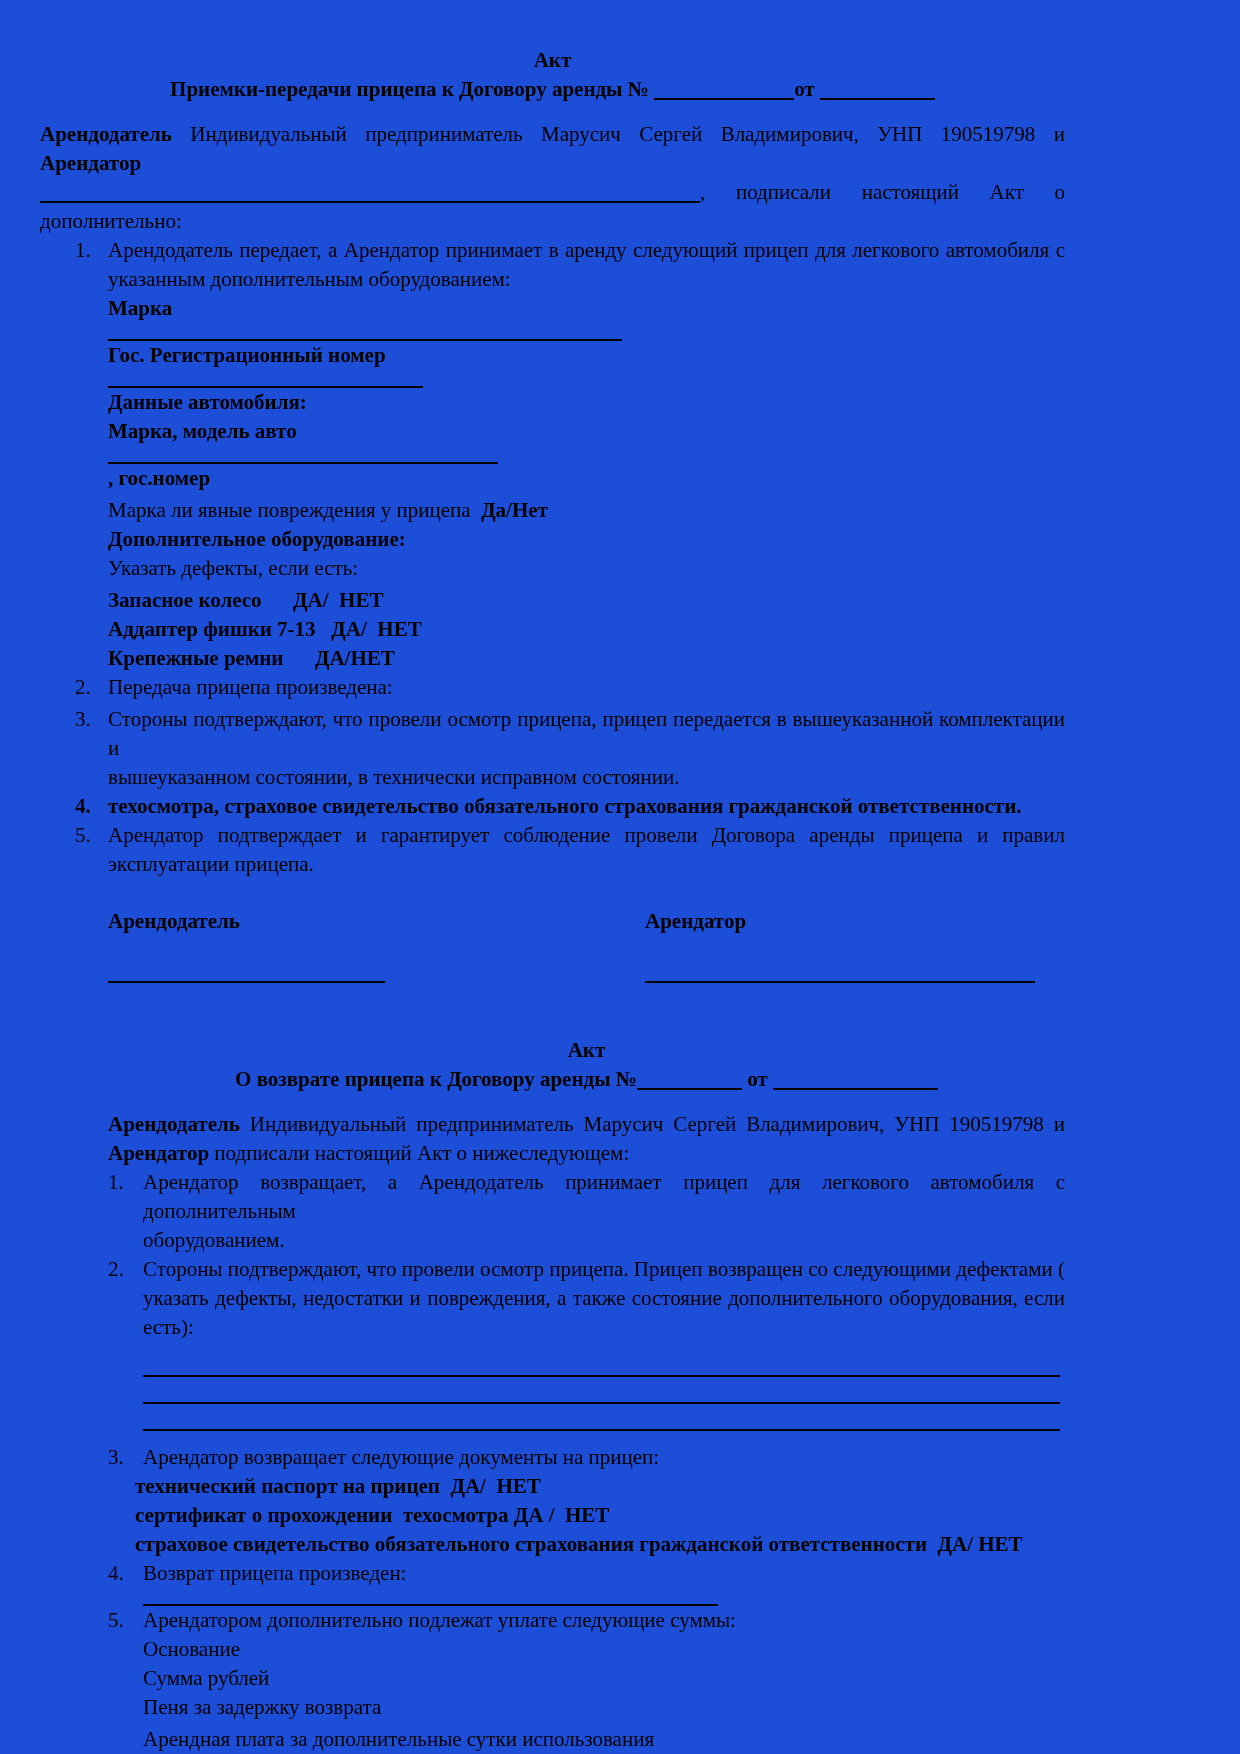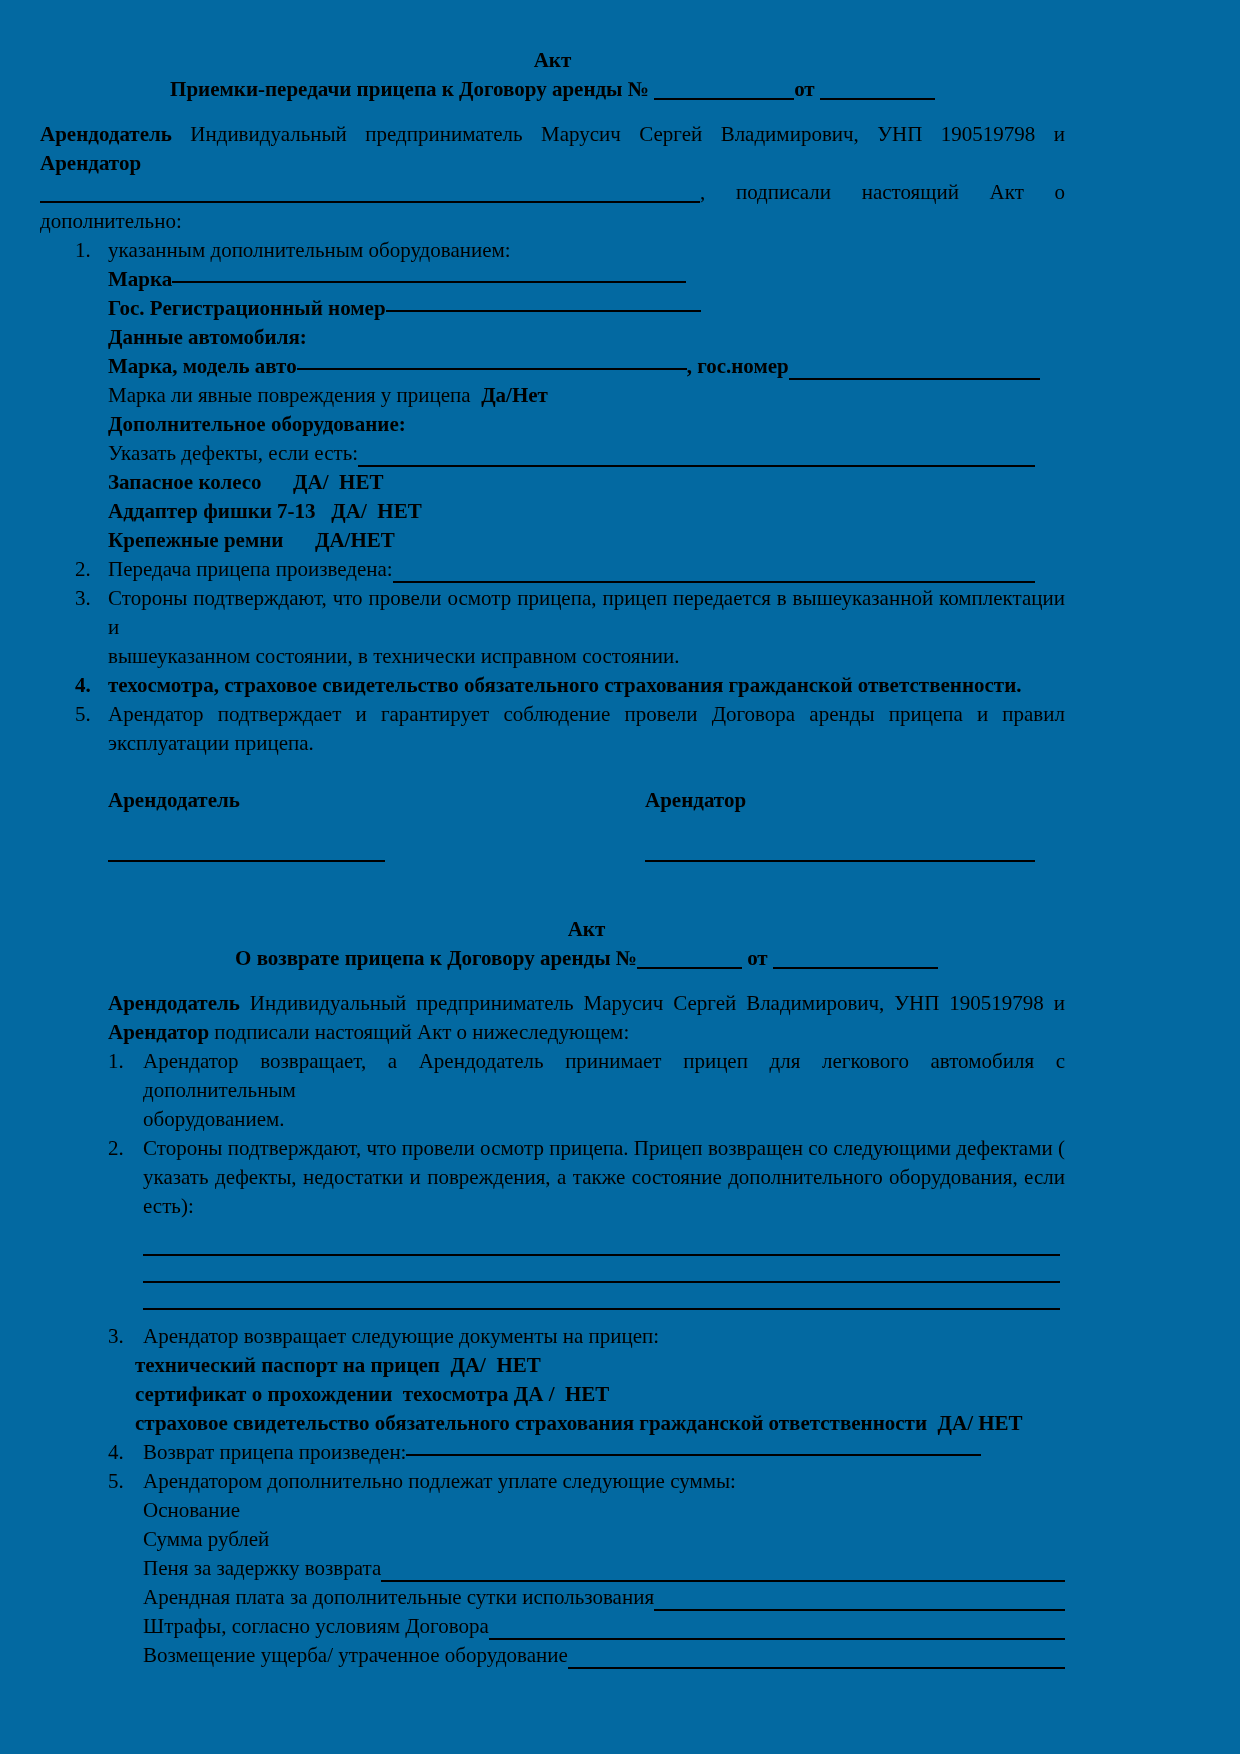--- a/index.html
+++ b/index.html
@@ -1,27 +1,27 @@
 <!DOCTYPE html>
 <html lang="ru"><head>
 <meta charset="utf-8">
 <style>
   html,body{margin:0;padding:0;background:#888;}
   .page{
-    width:1240px;height:1754px;background:#0369a1;color:#000;
+    width:1240px;height:1754px;background:#1d4ed8;color:#000;
     box-sizing:border-box;padding:46px 175px 0 40px;overflow:hidden;
     font-family:"Liberation Serif","DejaVu Serif",serif;
     font-size:21px;line-height:29px;
   }
   .b{font-weight:bold;}
   .center{text-align:center;}
   .j{text-align:justify;text-align-last:justify;}
   .pre{white-space:pre-wrap;}
   .blank{display:inline-block;border-bottom:2px solid #000;height:16px;vertical-align:-4px;}
-  .row{display:flex;}
+  .row{display:flex;flex-direction:column;}
   .fill{flex:1;align-self:flex-end;height:24px;border-bottom:2px solid #000;margin-bottom:1px;}
   .li{position:relative;padding-left:68px;}
   .li .num{position:absolute;left:35px;top:0;}
   .sec2{margin-left:68px;margin-top:45px;}
   .sec2 .li{padding-left:35px;}
   .sec2 .li .num{left:0;}
   .sigblk1{margin-left:68px;margin-top:28px;}
   .sigrow{display:flex;font-weight:bold;}
   .sc1a{flex:0 0 537px;}
   .slinerow{display:flex;margin-top:26px;}
@@ -42,20 +42,21 @@
   <div class="gap16"></div>
 
   <div>
     <div class="j"><span class="b">Арендодатель</span><span> Индивидуальный предприниматель Марусич Сергей Владимирович, УНП 190519798 и </span><span class="b">Арендатор</span></div>
     <div class="j"><span class="blank" style="width:660px"></span><span>, подписали настоящий Акт о</span></div>
     <div>дополнительно:</div>
   </div>
 
   <div class="li">
     <span class="num">1.</span>
+    <div class="j">Арендодатель передает, а Арендатор принимает в аренду следующий прицеп для легкового автомобиля с</div>
     <div>указанным дополнительным оборудованием:</div>
     <div class="row">
         <span class="b">Марка</span>
         <span class="blank" style="width:514px"></span>
       </div>
     <div class="row">
         <span class="b">Гос. Регистрационный номер</span>
         <span class="blank" style="width:315px"></span>
       </div>
     <div class="b">Данные автомобиля:</div>

